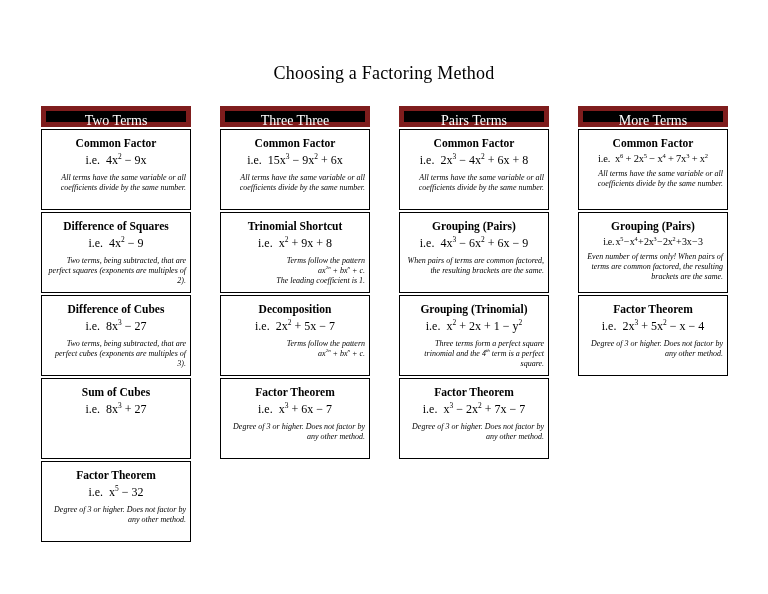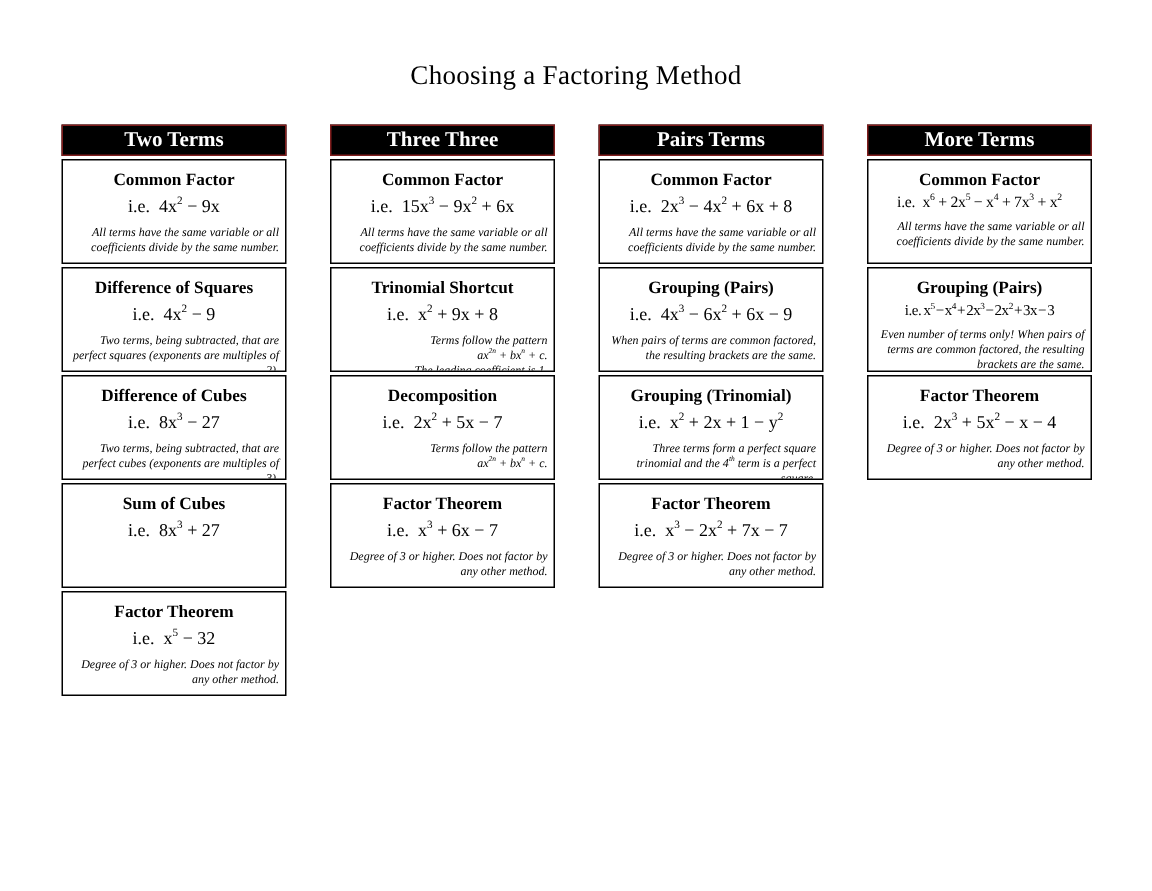--- a/index.html
+++ b/index.html
@@ -6,48 +6,48 @@
   body {
     width: 768px; height: 594px;
     background: #ffffff;
     font-family: "Liberation Serif", serif;
     color: #000000;
     overflow: hidden;
     position: relative;
   }
   .page-title {
     margin: 0;
-    padding-top: 40px;
+    padding-top: 63px;
     text-align: center;
     font-size: 18px;
     font-weight: normal;
     letter-spacing: 0.2px;
   }
   .board {
     display: flex;
     margin: 22px 0 0 41px;
     gap: 29px;
   }
   .column { width: 150px; flex: 0 0 150px; }
   .col-header {
     box-sizing: border-box;
-    border: 1px solid #7f1d1d;
+    border: 5px solid #7f1d1d;
     background: #000000;
     color: #ffffff;
-    font-weight: bold;
+    font-weight: normal;
     font-size: 14px;
     text-align: center;
     height: 21px;
     line-height: 19px;
     margin-bottom: 2px;
   }
   .card {
     box-sizing: border-box;
     border: 1px solid #000;
-    height: 70px;
+    height: 81px;
     margin-bottom: 2px;
     padding: 7px 4px 0 4px;
     text-align: center;
     overflow: hidden;
   }
   .card-title {
     font-weight: bold;
     font-size: 11.5px;
     line-height: 1.1;
   }

